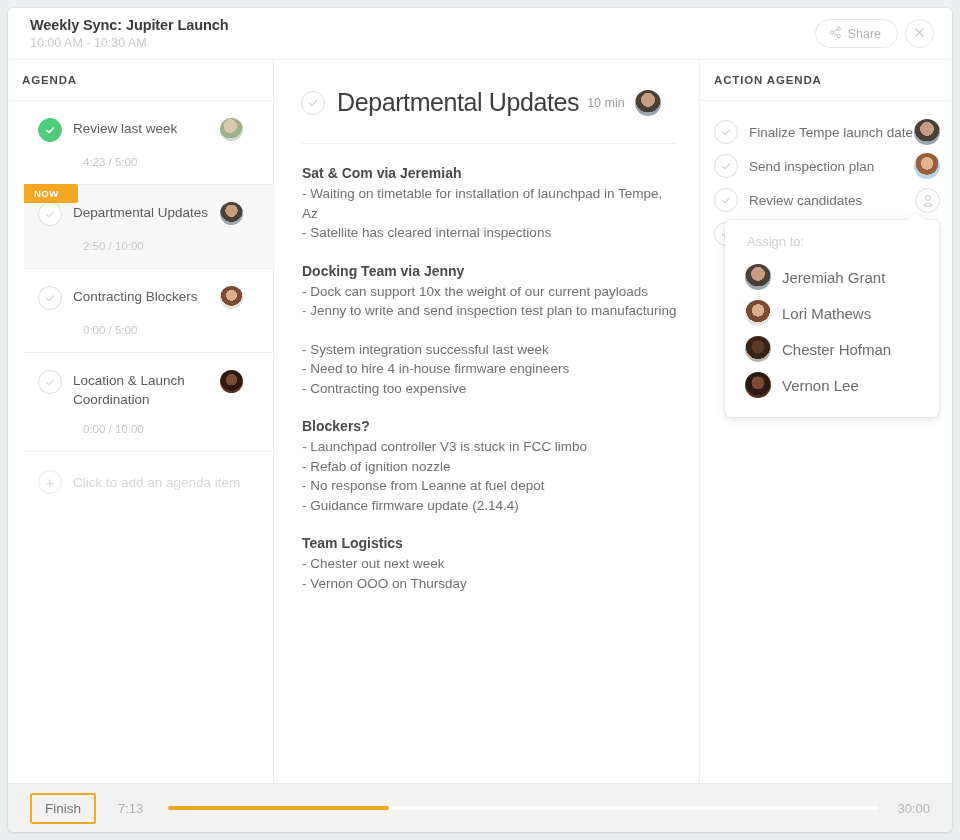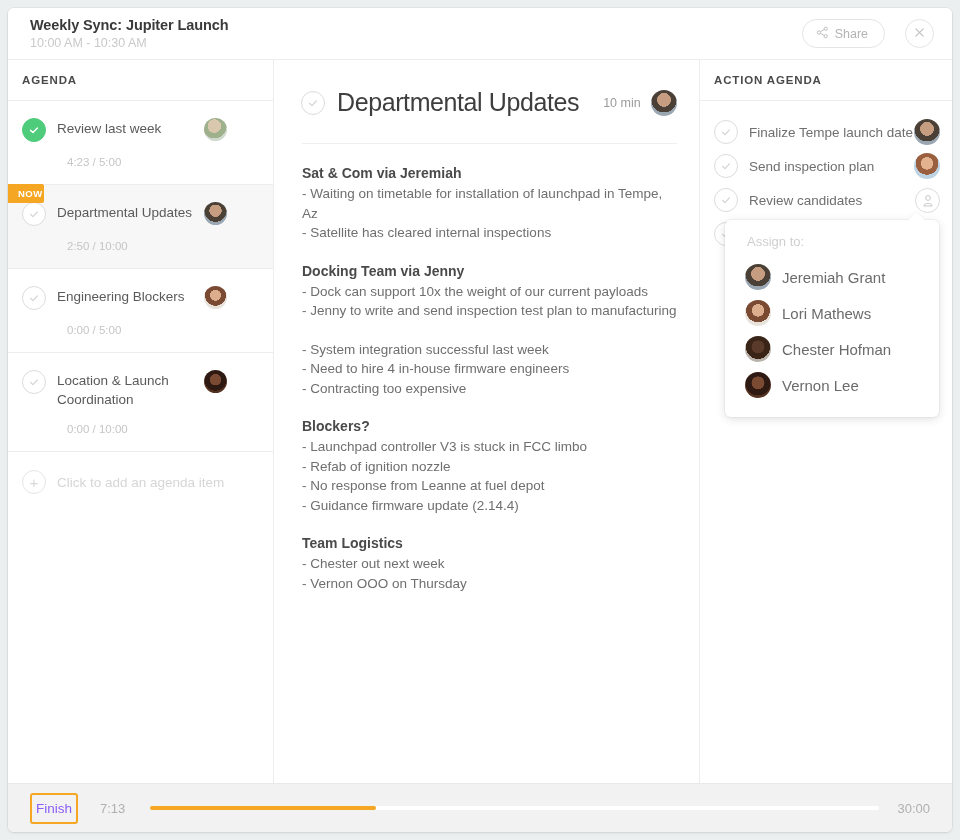--- a/index.html
+++ b/index.html
@@ -40,21 +40,21 @@
     color: #3a3a3a;
     letter-spacing: -0.1px;
     line-height: 17px;
   }
   .meeting-time {
     font-size: 12.5px;
     color: #c9c9c9;
     line-height: 16px;
     margin-top: 1px;
   }
-  .titlebar-actions { display: flex; align-items: flex-start; gap: 20px; }
+  .titlebar-actions { display: flex; align-items: flex-start; gap: 7px; }
   .share-btn {
     height: 29px;
     border: 1px solid #e4e4e4;
     border-radius: 15px;
     background: #fff;
     display: flex; align-items: center; gap: 6px;
     padding: 0 16px 0 13px;
     color: #b4b4b4;
     font-size: 12.5px;
     font-family: "Liberation Sans", sans-serif;
@@ -85,21 +85,21 @@
     height: 41px;
     flex: 0 0 41px;
     display: flex; align-items: center;
     padding-left: 14px;
     border-bottom: 1px solid #ededed;
     font-size: 11.5px;
     font-weight: bold;
     letter-spacing: 0.85px;
     color: #4a4a4a;
   }
-  .agenda-list { flex: 1 1 auto; overflow: hidden; }
+  .agenda-list { flex: 1 1 auto; overflow: hidden; margin-left: 16px; }
 
   .agenda-item {
     position: relative;
     border-bottom: 1px solid #ededed;
     padding: 17px 14px 16px 14px;
     cursor: pointer;
   }
   .agenda-item.active { background: #f7f7f7; }
   .agenda-row { display: flex; align-items: flex-start; }
   .agenda-label {
@@ -117,21 +117,21 @@
     padding-left: 45px;
   }
   .now-badge {
     position: absolute;
     left: 0; top: -1px;
     background: #f5a623;
     color: #fff;
     font-size: 9.5px;
     font-weight: bold;
     letter-spacing: 0.5px;
-    padding: 4px 1px 4px 10px;
+    padding: 4px 19px 4px 10px;
     border-radius: 0 2px 2px 0;
   }
 
   .add-row {
     display: flex; align-items: center;
     padding: 18px 14px;
     cursor: pointer;
   }
   .add-label {
     font-size: 13.5px;
@@ -197,21 +197,21 @@
   .notes-title {
     font-size: 25px;
     color: #3e3e3e;
     letter-spacing: -0.4px;
     padding-left: 12px;
     font-weight: normal;
   }
   .notes-dur {
     font-size: 12.5px;
     color: #9b9b9b;
-    margin-left: 24px;
+    margin-left: 8px;
     white-space: nowrap;
   }
   .notes-head-av { margin-left: 10px; }
   .notes-divider {
     height: 1px;
     background: #efefef;
     margin: 26px 22px 0 28px;
   }
   .notes-body {
     padding: 20px 22px 0 28px;
@@ -295,26 +295,26 @@
   .footer {
     height: 49px;
     flex: 0 0 49px;
     border-top: 1px solid #e8e8e8;
     background: #f2f2f2;
     display: flex; align-items: center;
     padding: 0 22px 0 22px;
   }
   .finish-btn {
     border: 2px solid #f5a623;
-    color: #8b5cf6;
+    color: #737373;
     background: transparent;
     border-radius: 3px;
     font-size: 13.5px;
     font-family: "Liberation Sans", sans-serif;
-    padding: 6px 4px;
+    padding: 6px 13px;
     cursor: pointer;
     line-height: 15px;
   }
   .time-elapsed {
     font-size: 13px;
     color: #b0b0b0;
     margin-left: 22px;
     width: 36px;
   }
   .progress-wrap {
@@ -402,21 +402,21 @@
           <div class="agenda-time">2:50 / 10:00</div>
         </div>
 
         <div class="agenda-item">
           <div class="agenda-row">
             <span class="ck">
               <svg width="12" height="12" viewBox="0 0 14 14" stroke="#d2d2d2" stroke-width="1.4" fill="none" stroke-linecap="round" stroke-linejoin="round">
                 <polyline points="3,7.4 5.8,10 11,4.6"></polyline>
               </svg>
             </span>
-            <span class="agenda-label">Engineering Blockers</span>
+            <span class="agenda-label">Contracting Blockers</span>
             <span class="av av-c"></span>
           </div>
           <div class="agenda-time">0:00 / 5:00</div>
         </div>
 
         <div class="agenda-item">
           <div class="agenda-row">
             <span class="ck">
               <svg width="12" height="12" viewBox="0 0 14 14" stroke="#d2d2d2" stroke-width="1.4" fill="none" stroke-linecap="round" stroke-linejoin="round">
                 <polyline points="3,7.4 5.8,10 11,4.6"></polyline>

